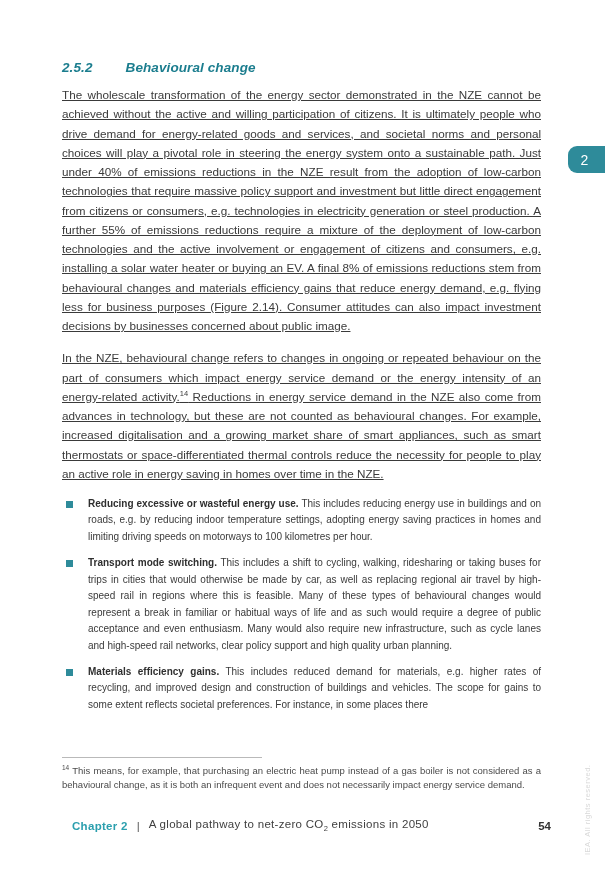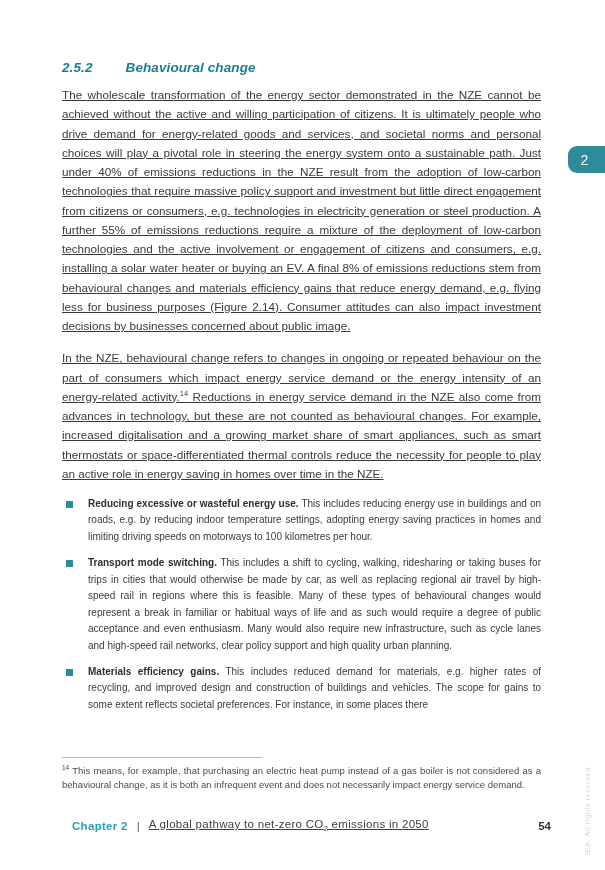--- a/index.html
+++ b/index.html
@@ -84,21 +84,21 @@
     align-items: center;
     font-size: 11.5px;
     color: #3f3f3f;
   }
   .footer .chapter {
     color: #2b9fae;
     font-weight: bold;
     letter-spacing: 0.3px;
   }
   .footer .sep { margin: 0 9px; color: #555; }
-  .footer .ftitle { letter-spacing: 0.3px; text-decoration: underline; }
+  .footer .ftitle { letter-spacing: 0.3px; }
   .footer .ftitle sub { font-size: 7.5px; }
   .footer .pageno {
     margin-left: auto;
     font-weight: bold;
     color: #333;
   }
   .side-tab {
     position: absolute;
     right: 0;
     top: 146px;

